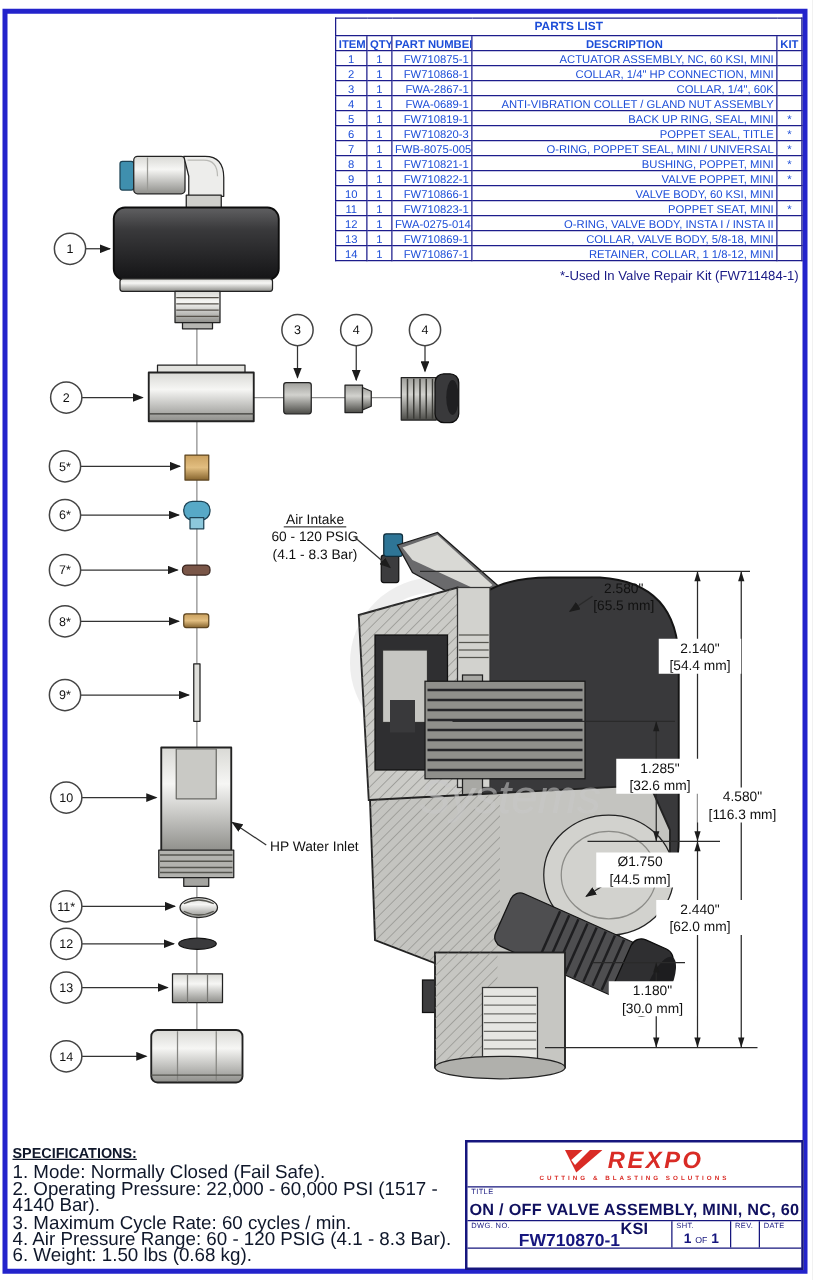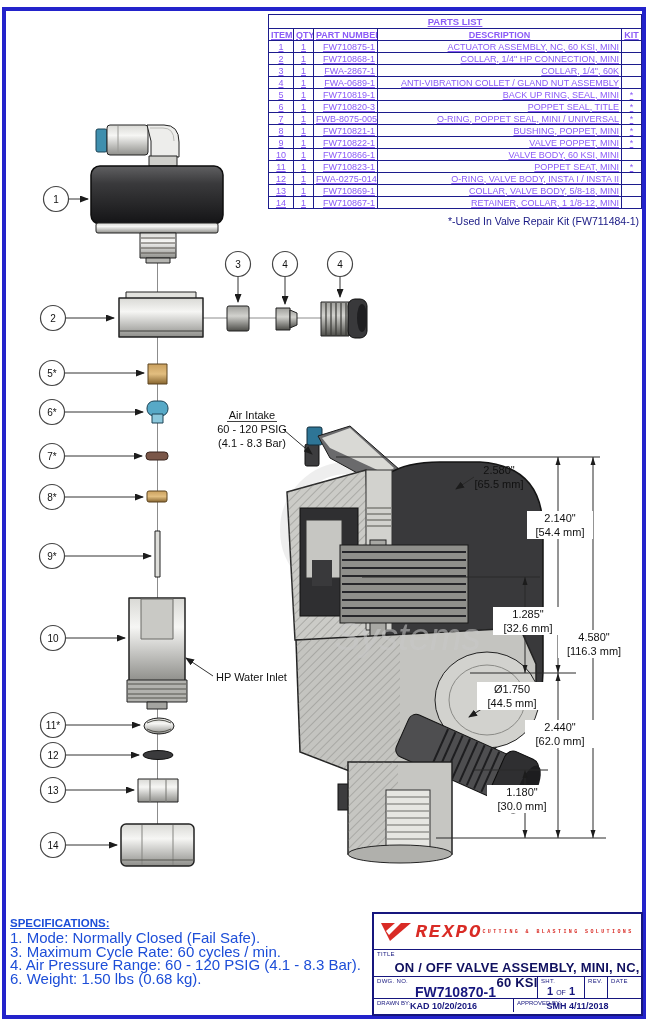--- a/index.html
+++ b/index.html
@@ -5,47 +5,47 @@
   html,body{margin:0;padding:0;background:#e8e8e8;}
   #sheet{position:relative;width:650px;height:1024px;background:#ffffff;overflow:hidden;
          font-family:"Liberation Sans",sans-serif;}
   #blue-frame{position:absolute;left:2px;top:7px;right:4px;bottom:5px;
               border:4px solid #2323cb;}
   
   #drawing{position:absolute;left:0;top:0;width:650px;height:1024px;}
 
   
   #parts-table{position:absolute;left:268px;top:14px;width:373px;border-collapse:collapse;
-               table-layout:fixed;color:#8b5cf6;text-decoration:underline;}
+               table-layout:fixed;color:#1d4ed8;}
   #parts-table th,#parts-table td{border:1px solid #1c1c8c;font-size:9px;line-height:10px;
                padding:0 2px;overflow:hidden;white-space:nowrap;}
   #parts-table .title-row th{font-size:9.5px;font-weight:bold;height:13px;text-align:center;}
   #parts-table .hdr th{font-weight:bold;height:11px;text-align:center;margin-top:38px;}
   #parts-table td{height:11px;}
   #parts-table .tc{text-align:center;}
   #parts-table .tl{text-align:right;}
   #kit-note{position:absolute;right:11px;top:215px;font-size:10.5px;color:#181884;}
 
   
-  #specs{position:absolute;left:10px;top:917px;width:360px;color:#1d4ed8;}
+  #specs{position:absolute;left:10px;top:917px;width:360px;color:#0f172a;}
   #specs .spec-heading{font-size:11.5px;font-weight:bold;text-decoration:underline;margin-bottom:1px;}
   #specs div{font-size:15px;line-height:13.4px;}
 
   
   #tblock{position:absolute;left:372px;top:912px;width:271px;height:104px;border:2px solid #16167e;
           background:#fff;box-sizing:border-box;color:#16167e;}
   .tb-row{position:relative;box-sizing:border-box;border-bottom:1.5px solid #16167e;}
-  #tb-logo{height:36px;display:flex;flex-direction:row;align-items:center;justify-content:center;font-family:Liberation Mono, monospace;}
+  #tb-logo{height:36px;display:flex;flex-direction:column;align-items:center;justify-content:center;}
   .logo-line{display:flex;align-items:center;gap:4px;}
   .logo-word{font-size:19px;font-weight:800;font-style:italic;letter-spacing:2px;color:#d92b25;}
   .logo-tag{font-size:5px;letter-spacing:2.4px;color:#d92b25;margin-top:0px;font-weight:bold;}
   #tb-title{height:27px;}
   .mini-label{position:absolute;top:1px;left:3px;font-size:6px;letter-spacing:.3px;}
   .title-text{position:absolute;left:0;right:0;top:10px;text-align:center;font-size:13px;
-              font-weight:bold;color:#10105f;letter-spacing:.2px;padding-left:19px;}
+              font-weight:bold;color:#10105f;letter-spacing:.2px;}
   #tb-info{height:22px;display:flex;}
   #tb-sign{height:13px;display:flex;border-bottom:none;}
   .tb-cell{position:relative;box-sizing:border-box;border-right:1.5px solid #16167e;height:100%;}
   .tb-cell:last-child{border-right:none;}
   .dwg-val{position:absolute;left:0;right:0;top:7px;text-align:center;font-size:14px;font-weight:bold;}
   .sht-val{position:absolute;left:0;right:0;top:8px;text-align:center;font-size:11px;font-weight:bold;}
   .sht-of{font-size:7px;font-weight:normal;}
   .date-val{position:absolute;left:0;right:0;top:8px;text-align:left;font-size:11px;font-weight:bold;margin-left:47px;}
   .sign-val{position:absolute;left:0;right:0;top:2px;text-align:center;font-size:9px;font-weight:bold;}
   .sign-label{position:absolute;top:1px;left:3px;font-size:6px;}
@@ -546,20 +546,21 @@
           <td class="tc"></td>
         </tr>
       </tbody>
   </table>
   <div id="kit-note">*-Used In Valve Repair Kit (FW711484-1)</div>
 
   <div id="specs">
     <div class="spec-heading">SPECIFICATIONS:</div>
     <div>
         <div>1. Mode: Normally Closed (Fail Safe).</div>
+        <div>2. Operating Pressure: 22,000 - 60,000 PSI (1517 - 4140 Bar).</div>
         <div>3. Maximum Cycle Rate: 60 cycles / min.</div>
         <div>4. Air Pressure Range: 60 - 120 PSIG (4.1 - 8.3 Bar).</div>
         <div>6. Weight: 1.50 lbs (0.68 kg).</div>
       </div>
   </div>
 
   <div id="tblock">
     <div id="tb-logo" class="tb-row">
       <div class="logo-line">
         <svg width="30" height="20" viewBox="0 0 30 20">
@@ -588,24 +589,14 @@
         </div>
       </div>
       <div class="tb-cell" style="width:23px">
         <span class="mini-label">REV.</span>
       </div>
       <div class="tb-cell" style="flex:1">
         <span class="mini-label">DATE</span>
         <div class="date-val">10/19/2016</div>
       </div>
     </div>
-    <div id="tb-sign" class="tb-row">
-      <div class="tb-cell" style="width:140px">
-        <span class="sign-label">DRAWN BY:</span>
-        <div class="sign-val">KAD   10/20/2016</div>
-      </div>
-      <div class="tb-cell" style="flex:1">
-        <span class="sign-label">APPROVED BY:</span>
-        <div class="sign-val">SMH   4/11/2018</div>
-      </div>
-    </div>
   </div>
 </div>
 
 </body></html>

